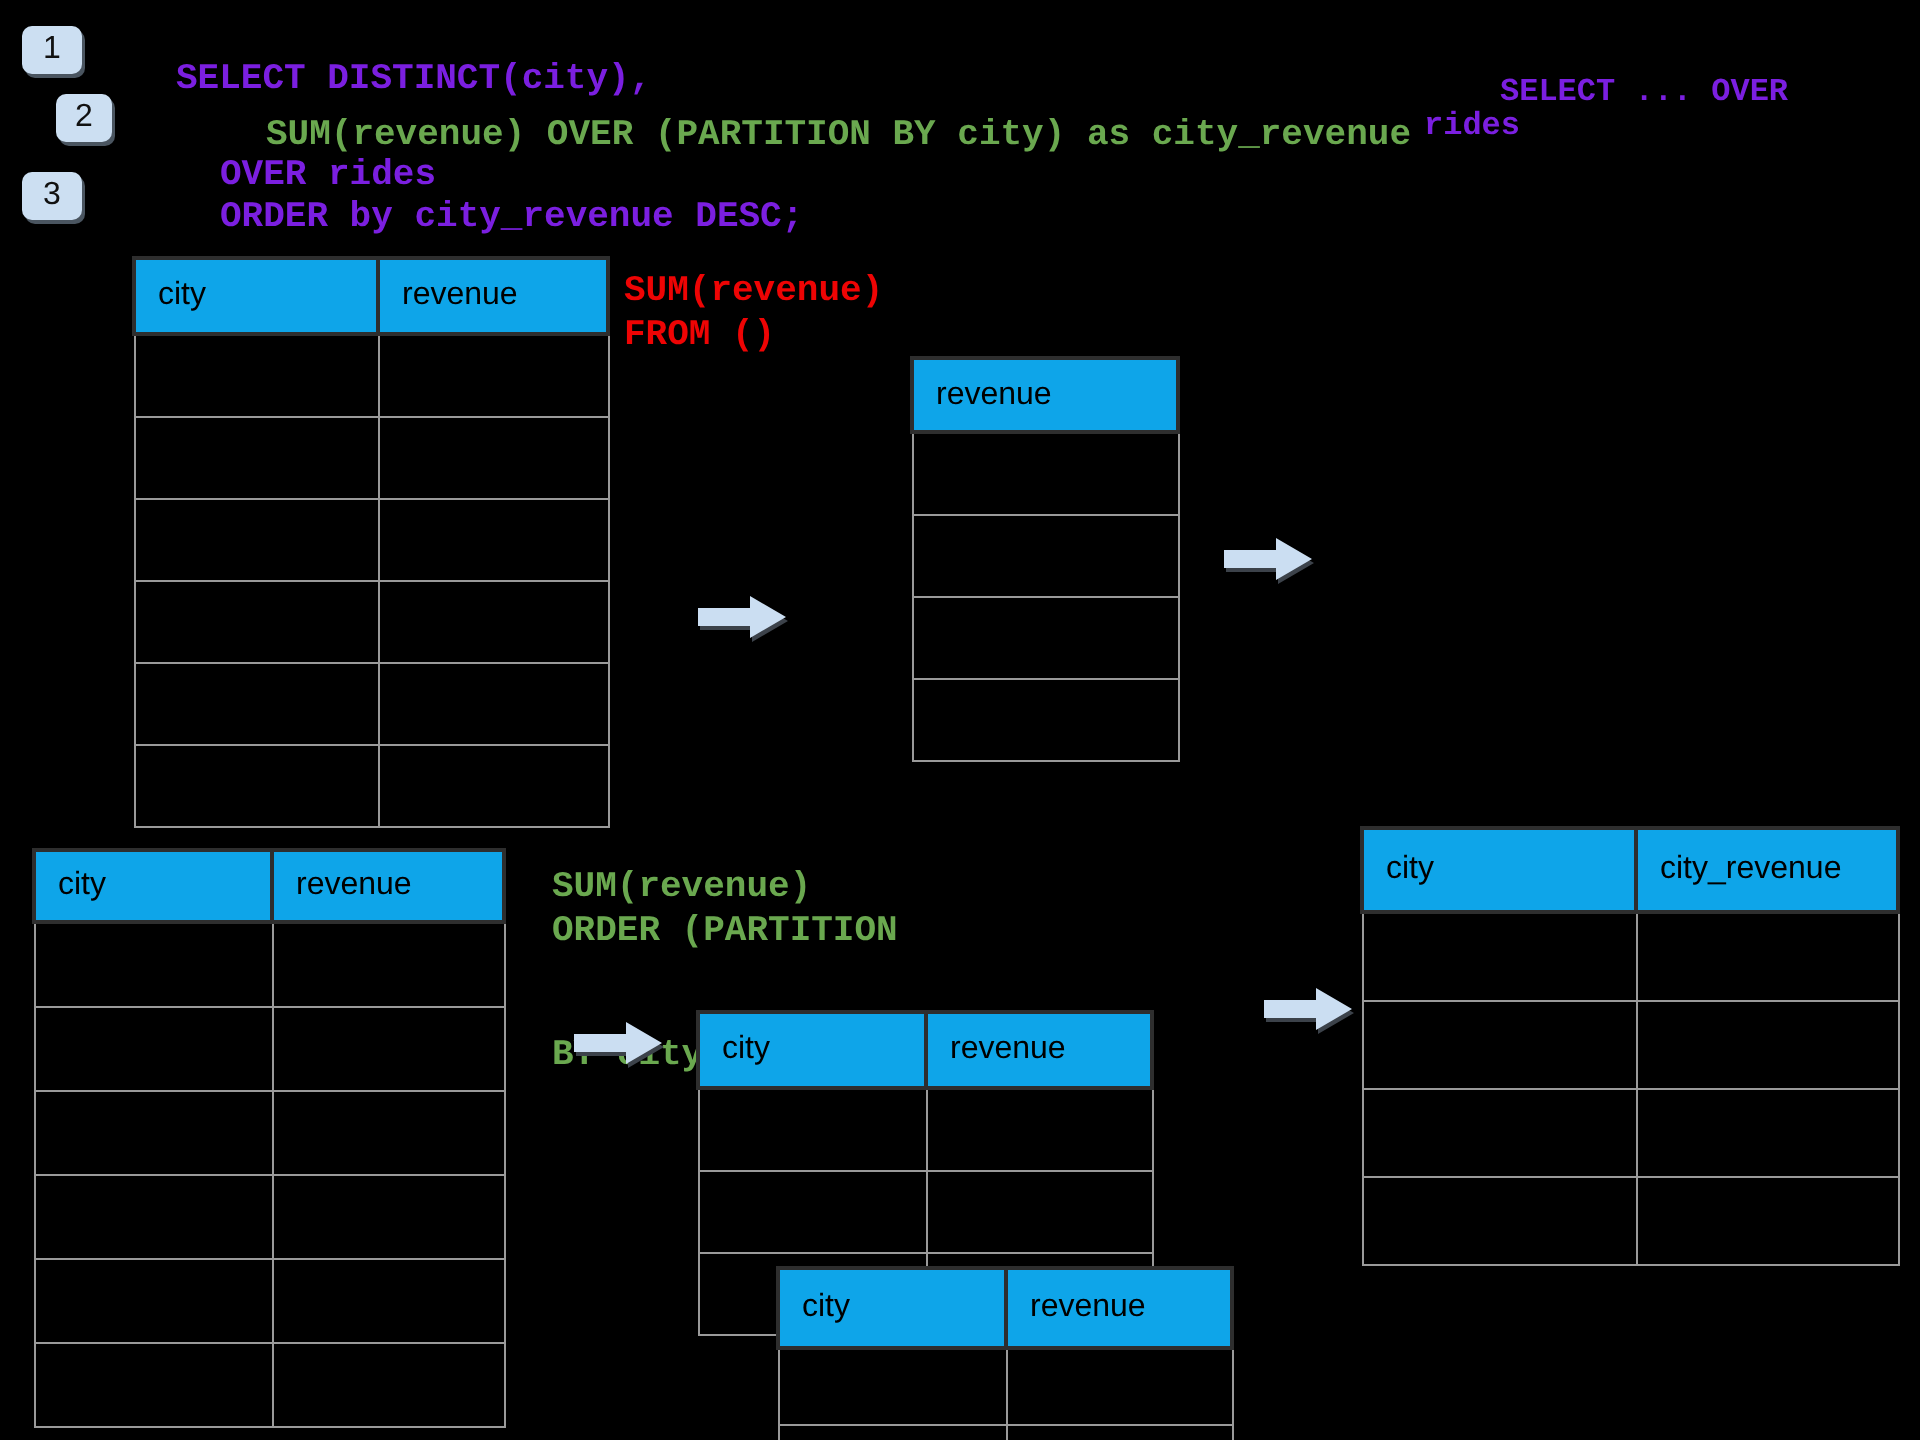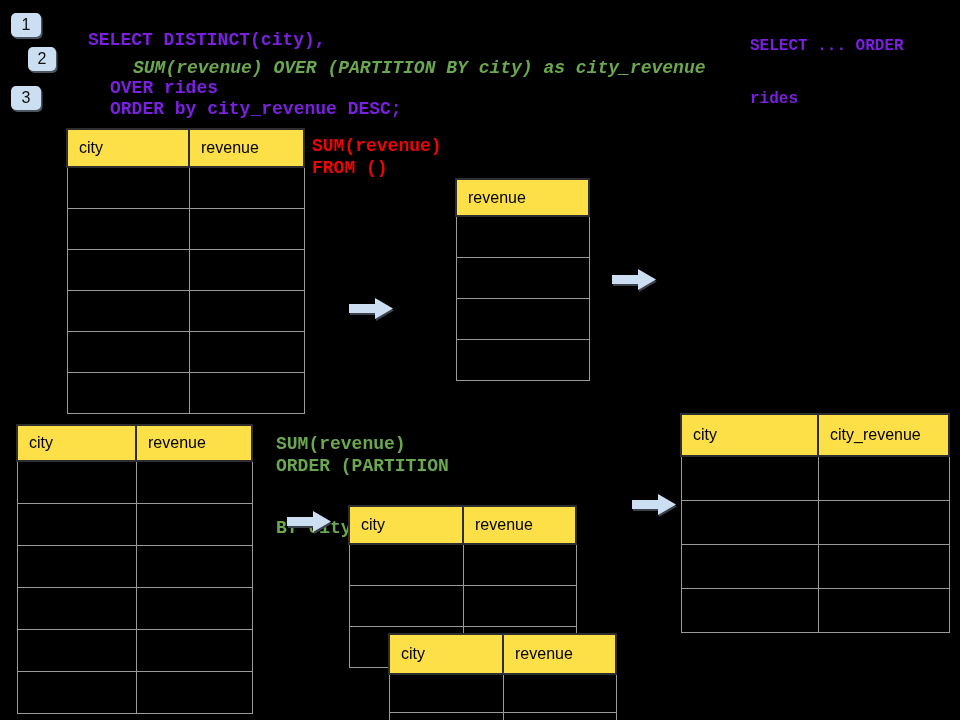--- a/index.html
+++ b/index.html
@@ -18,36 +18,36 @@
   
   .code{position:absolute;font:bold 18px "Liberation Mono",monospace;
         white-space:pre;line-height:22px;}
   .purple{color:#7B1FE0;}
   .red{color:#EE0404;}
   .green{color:#6AA84F;}
   .small-code{font:bold 16px "Liberation Mono",monospace;line-height:18px;}
 
   .sql-l1{left:88px;top:13px;margin-top:16px;}
   .sql-l2{left:133px;top:35px;}
-  .sql-l3{left:133px;top:57px;font-style:italic;}
+  .sql-l3{left:133px;top:57px;}
   .sql-l4{left:110px;top:77px;}
   .sql-l5{left:110px;top:98px;}
 
   .snip-l1{left:750px;top:37px;}
-  .snip-l2{left:750px;top:54px;margin-top:36px;}
+  .snip-l2{left:712px;top:54px;}
 
   .lblA-1{left:312px;top:135px;}
   .lblA-2{left:312px;top:157px;}
   .lblB-1{left:276px;top:433px;}
   .lblB-2{left:276px;top:455px;}
   .lblB-3{left:276px;top:477px;margin-top:40px;}
 
   
   .tbl{position:absolute;border-collapse:collapse;table-layout:fixed;}
-  .tbl th{background:#fde047;border:2px solid #2e2e2e;
+  .tbl th{background:#0ea5e9;border:2px solid #2e2e2e;
           font:400 16px "Liberation Sans",sans-serif;color:#000;
           text-align:left;padding:0 0 0 11px;vertical-align:middle;}
   .tbl td{border:1px solid #9a9a9a;background:transparent;padding:0;}
 
   .t1{left:66px;top:128px;width:239px;}  .t1 th{height:36px;} .t1 td{height:40px;}
   .t2{left:455px;top:178px;width:135px;} .t2 th{height:35px;} .t2 td{height:40px;}
   .t3{left:16px;top:424px;width:237px;}  .t3 th{height:34px;} .t3 td{height:41px;}
   .t4{left:348px;top:505px;width:229px;} .t4 th{height:36px;} .t4 td{height:40px;}
   .t5{left:388px;top:633px;width:229px;} .t5 th{height:38px;} .t5 td{height:37px;}
   .t6{left:680px;top:413px;width:270px;} .t6 th{height:40px;} .t6 td{height:43px;}
@@ -67,21 +67,21 @@
 
   <div class="badge badge-1">1</div>
   <div class="badge badge-2">2</div>
   <div class="badge badge-3">3</div>
 
   <div class="code purple sql-l1">SELECT DISTINCT(city),</div>
   <div class="code green sql-l3">SUM(revenue) OVER (PARTITION BY city) as city_revenue</div>
   <div class="code purple sql-l4">OVER rides</div>
   <div class="code purple sql-l5">ORDER by city_revenue DESC;</div>
 
-  <div class="code small-code purple snip-l1">SELECT ... ORDER</div>
+  <div class="code small-code purple snip-l1">SELECT ... OVER</div>
   <div class="code small-code purple snip-l2">rides</div>
 
   <div class="code red lblA-1">SUM(revenue)</div>
   <div class="code red lblA-2">FROM ()</div>
 
   <div class="code green lblB-1">SUM(revenue)</div>
   <div class="code green lblB-2">ORDER (PARTITION</div>
   <div class="code green lblB-3">BY city)</div>
 
   <table class="tbl t1">

